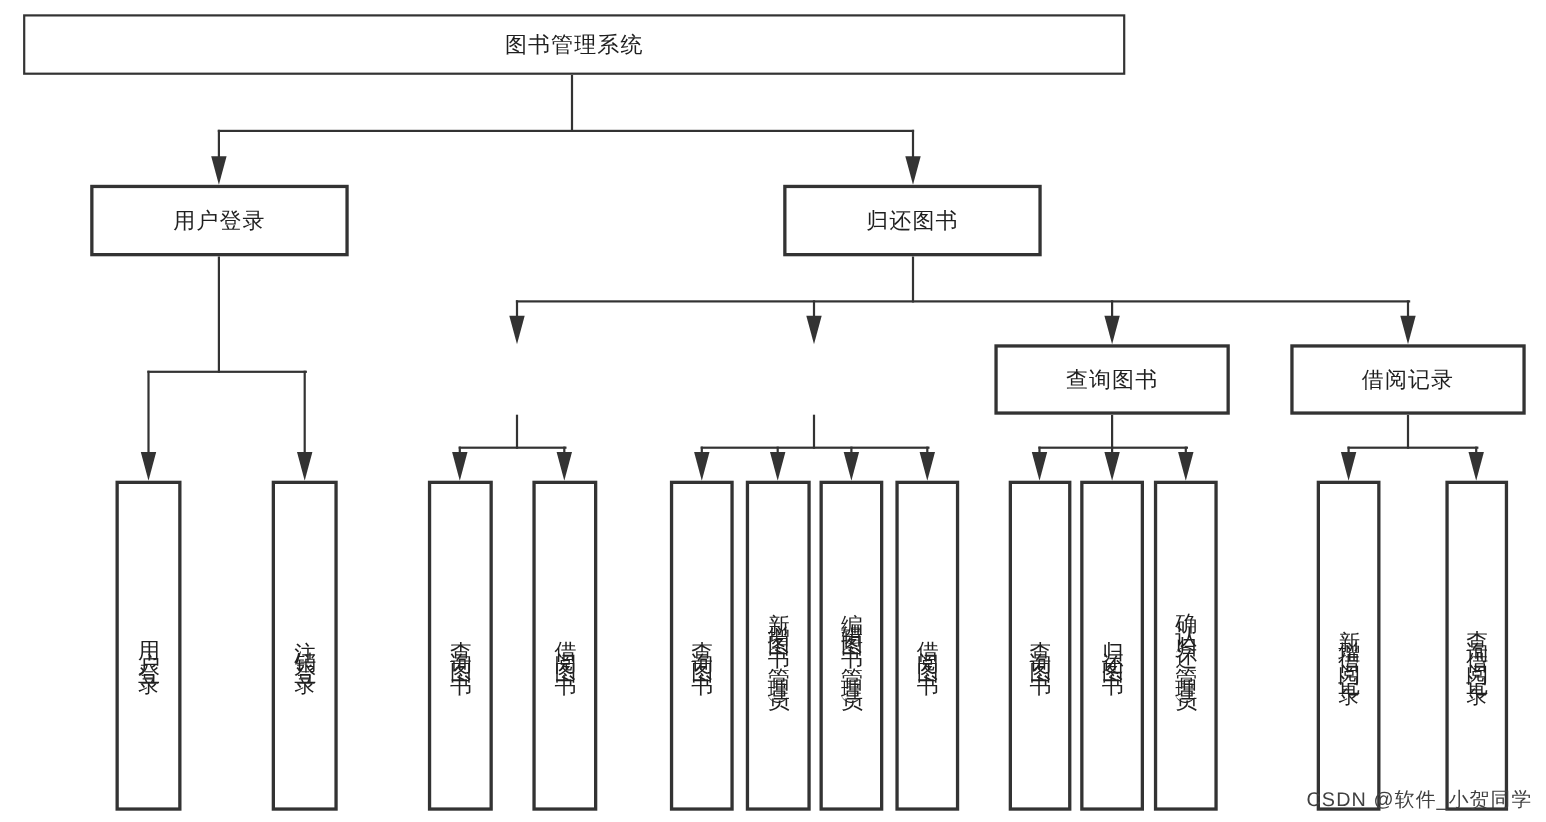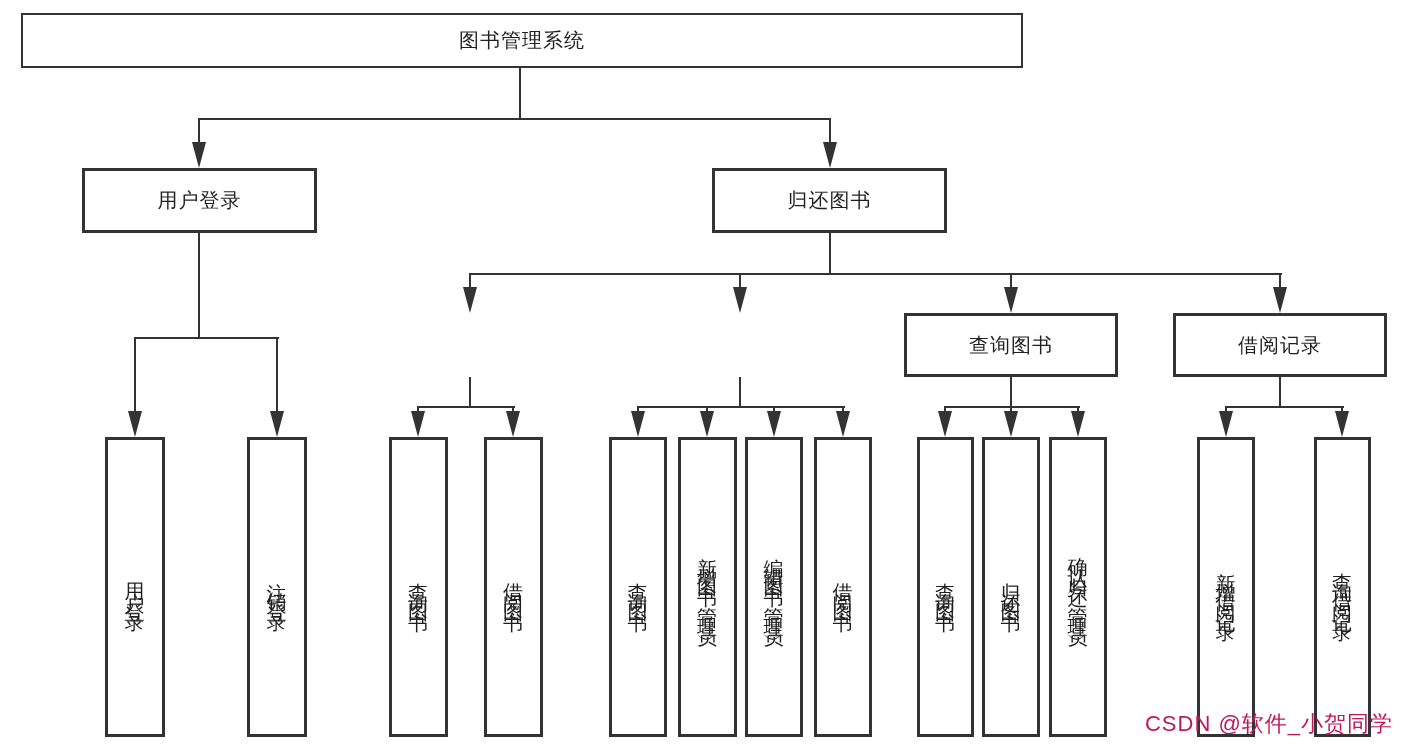--- a/index.html
+++ b/index.html
@@ -45,22 +45,22 @@
     position: absolute;
     width: 0; height: 0;
     border-left: 7px solid transparent;
     border-right: 7px solid transparent;
     border-top: 26px solid #333333;
   }
   .watermark {
     position: absolute;
     right: 12px;
     bottom: 8px;
-    font-size: 22px;
-    color: #be185d;
+    font-size: 18px;
+    color: #404040;
     letter-spacing: 1px;
     white-space: nowrap;
   }
 </style>
 </head>
 <body>
 
 <div class="stage">
 
   <div class="vline" style="left:519px;top:68px;height:52px;"></div>

